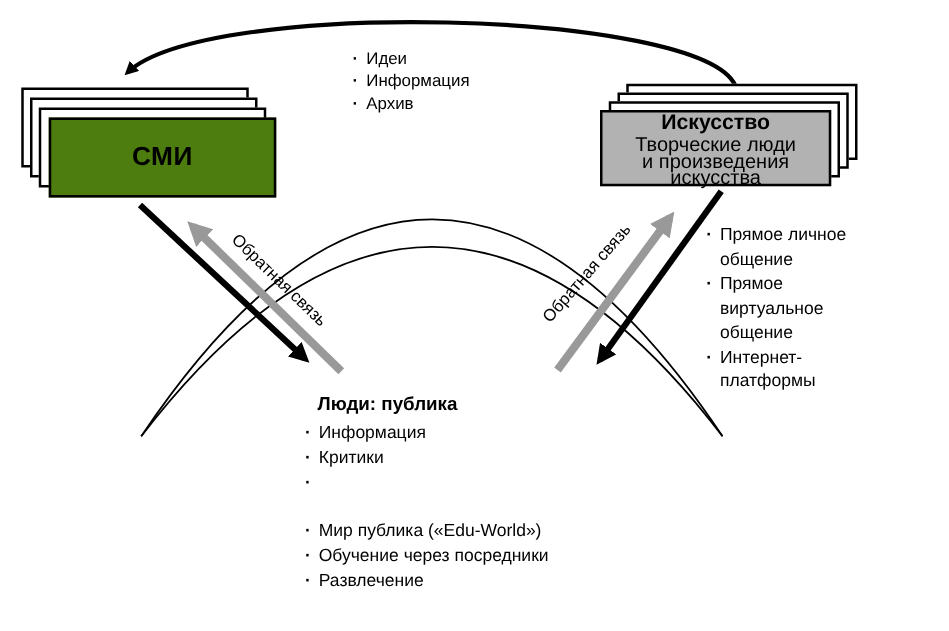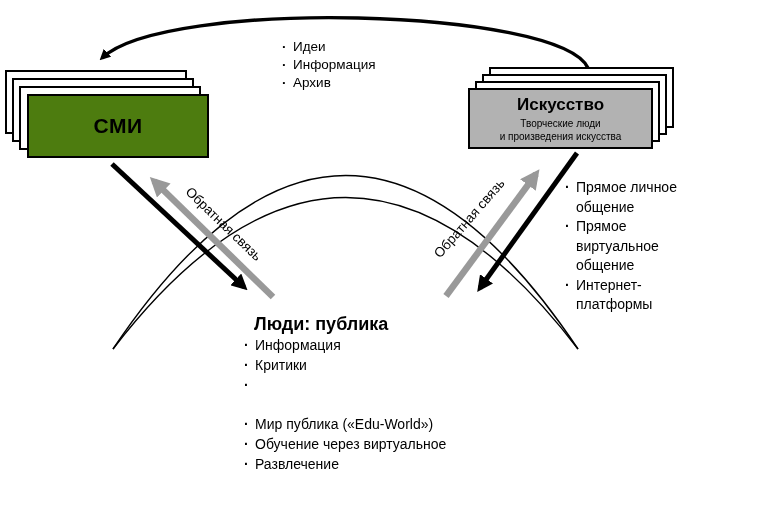--- a/index.html
+++ b/index.html
@@ -2,45 +2,45 @@
 <html><head>
 <meta charset="utf-8">
 <style>
   html,body{margin:0;padding:0;background:#fff;}
   #canvas{
     position:relative;width:759px;height:505px;background:#fff;overflow:hidden;
     font-family:"Liberation Sans","DejaVu Sans",sans-serif;color:#000;
   }
   #wires{position:absolute;left:0;top:0;z-index:1;}
   
-  .stack{position:absolute;z-index:2;}
+  .stack{position:absolute;z-index:2;margin-left:12px;}
   .card{position:absolute;background:#fff;border:2px solid #000;box-sizing:border-box;}
   .card.front{display:flex;flex-direction:column;align-items:center;justify-content:center;text-align:center;}
   #smi-stack{left:5px;top:70px;width:208px;height:90px;}
   #smi-stack .c1{left:0;top:0;width:182px;height:64px;}
   #smi-stack .c2{left:7px;top:8px;width:182px;height:64px;}
   #smi-stack .c3{left:14px;top:16px;width:182px;height:64px;}
   #smi-stack .front{left:22px;top:24px;width:182px;height:64px;}
   #art-stack{left:468px;top:67px;width:206px;height:84px;}
   #art-stack .c1{left:21px;top:0;width:185px;height:61px;}
   #art-stack .c2{left:14px;top:7px;width:185px;height:61px;}
   #art-stack .c3{left:7px;top:14px;width:185px;height:61px;}
   #art-stack .front{left:0;top:21px;width:185px;height:61px;}
   .node-title{font-weight:bold;font-size:21px;letter-spacing:.5px;}
   .node-title.small{font-size:17px;letter-spacing:0;}
-  .node-subtitle{font-size:10px;line-height:13px;white-space:pre-line;margin-top:2px;}
+  .node-subtitle{font-size:16px;line-height:13px;white-space:pre-line;margin-top:2px;}
   
   .tblock{position:absolute;z-index:3;font-size:14px;line-height:19px;}
   .li{display:flex;}
   .li .dot{width:11px;flex:0 0 11px;font-weight:bold;}
   #exchange-list{left:282px;top:38px;font-size:13.5px;line-height:18px;}
   #art-channels{left:565px;top:178px;width:150px;line-height:19.5px;}
   #art-channels .txt{width:135px;}
   #audience-block{left:244px;top:314px;width:240px;line-height:20px;}
-  #audience-title{font-weight:bold;font-size:18px;margin-left:10px;margin-bottom:1px;}
+  #audience-title{font-weight:bold;font-size:15px;margin-left:10px;margin-bottom:1px;}
   #audience-block .txt{width:214px;}
   #audience-activities{margin-top:19px;}
   
   .fb-label{position:absolute;z-index:3;font-size:13.5px;white-space:nowrap;}
   #fb-left{left:193px;top:184px;transform:rotate(44deg);transform-origin:0 0;}
   #fb-right{left:431px;top:251px;transform:rotate(-49deg);transform-origin:0 0;}
 </style>
 </head>
 <body>
 
@@ -149,21 +149,21 @@
       </div>
     <div id="audience-activities">
 
         <div class="li">
           <span class="dot">·</span>
           <span class="txt">Мир публика («Edu-World»)</span>
         </div>
 
         <div class="li">
           <span class="dot">·</span>
-          <span class="txt">Обучение через виртуальное</span>
+          <span class="txt">Обучение через посредники</span>
         </div>
 
         <div class="li">
           <span class="dot">·</span>
           <span class="txt">Развлечение</span>
         </div>
       </div>
   </div>
 
 </div>

